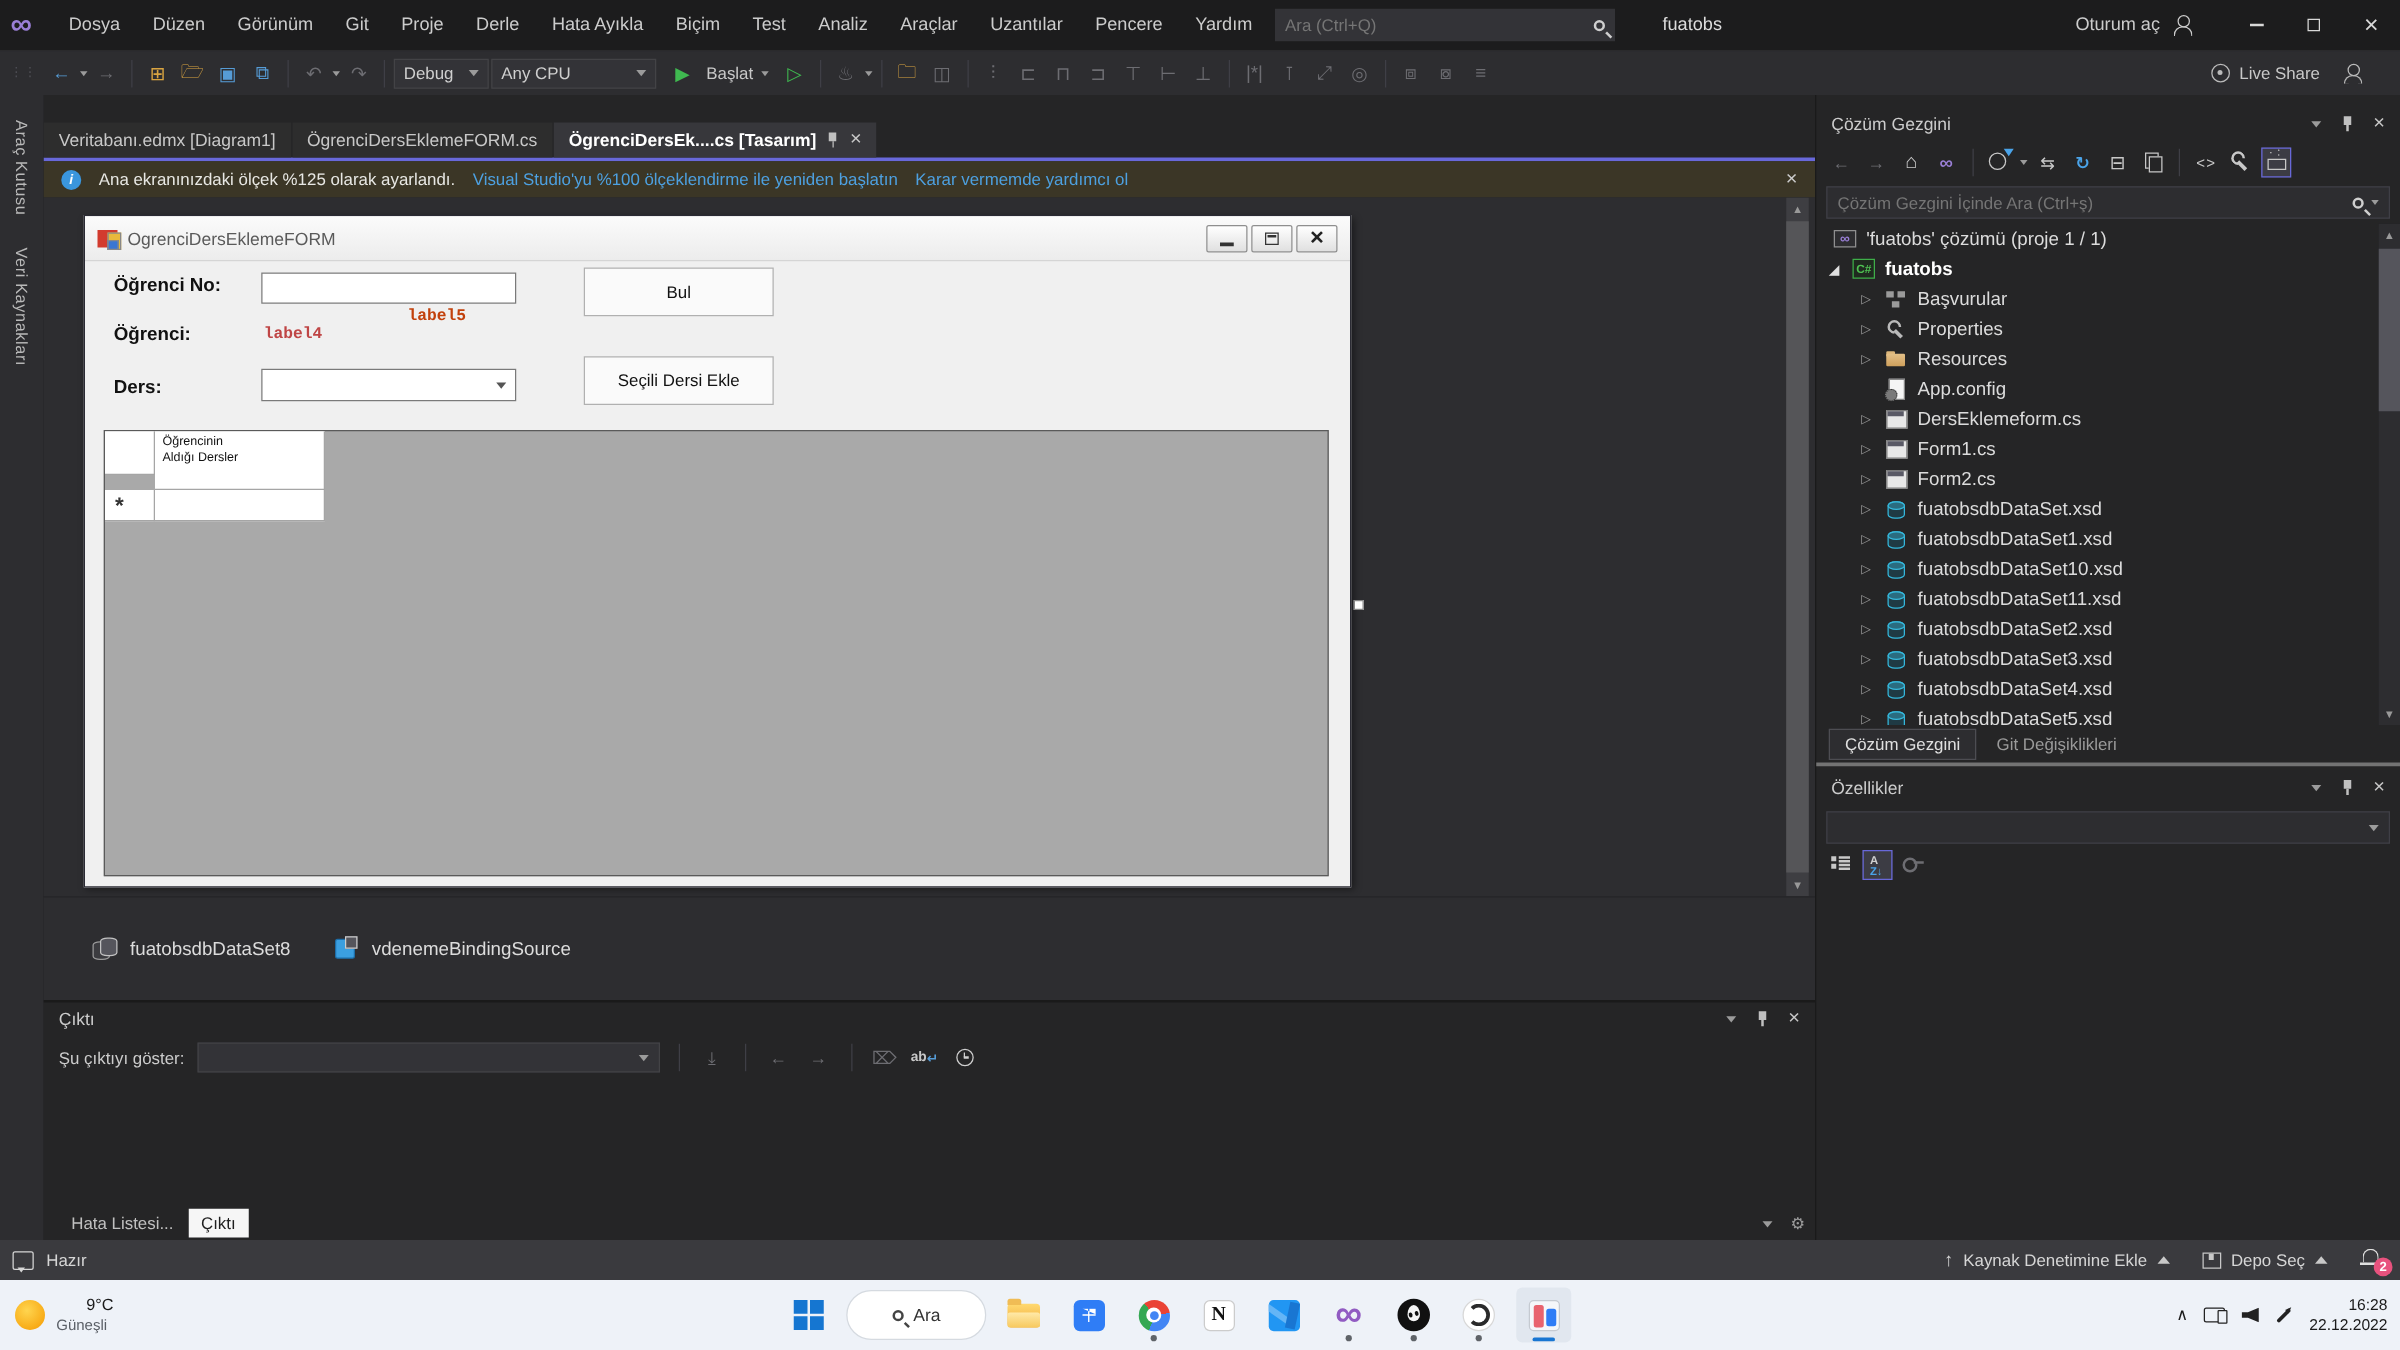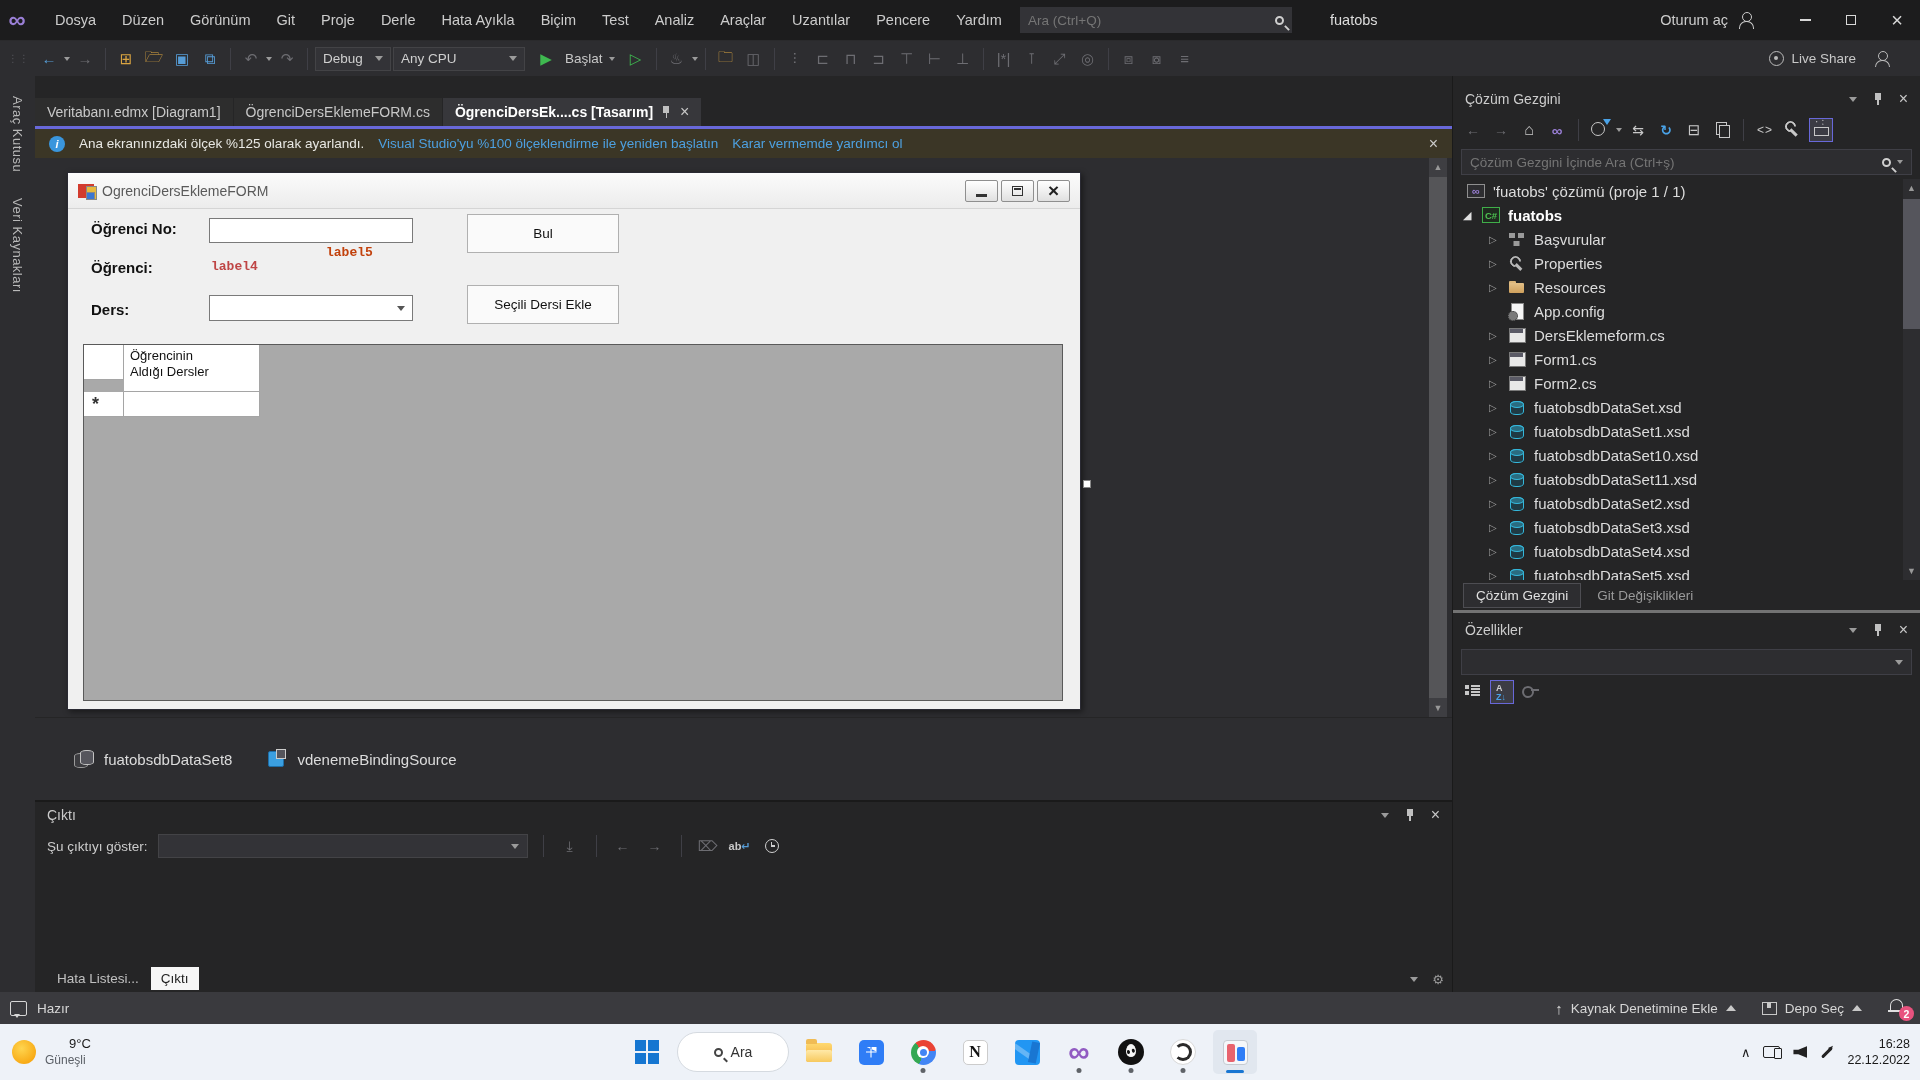--- a/index.html
+++ b/index.html
@@ -109,21 +109,21 @@
   .wf-btn { position:absolute; width:152px; height:39px; background:#fafafa; border:1px solid #b0b0b0;
             color:#111111; font-size:13.5px; display:flex; align-items:center; justify-content:center; }
   .wf-combo { position:absolute; left:141px; top:122px; width:204px; height:26px; background:#ffffff;
               border:1px solid #7a7a7a; display:flex; align-items:center; justify-content:flex-end; padding-right:7px; }
   .wf-combo::after { content:""; width:0; height:0; border-left:4px solid transparent; border-right:4px solid transparent; border-top:5px solid #555555; }
   .wf-grid { position:absolute; left:15px; top:171px; width:980px; height:357px; background:#a9a9a9;
              border:1px solid #5a5a5a; }
   .grid-hdr-row { display:flex; }
   .grid-cell { background:#ffffff; border-right:1px solid #a5a5a5; border-bottom:1px solid #a5a5a5; }
   .grid-rowhdr { width:40px; }
-  .grid-colhdr { width:136px; padding:3px 6px; font-size:13px; color:#111111; line-height:1.25; height:47px; }
+  .grid-colhdr { width:136px; padding:3px 6px; font-size:10px; color:#111111; line-height:1.25; height:47px; }
   .grid-row2 { display:flex; }
   .grid-star { width:40px; height:25px; display:flex; align-items:center; padding-left:8px;
                font-size:18px; font-weight:bold; color:#333333; }
   .grid-empty { width:136px; height:25px; }
   .resize-dot { position:absolute; left:1048px; top:322px; width:8px; height:8px; background:#ffffff; border:1px solid #888888; }
   .dsb { position:absolute; right:5px; top:0; bottom:0; width:18px; background:#3e3e42; display:flex;
          flex-direction:column; align-items:center; }
   .sb-arr { color:#999999; font-size:9px; height:18px; display:flex; align-items:center; }
   .dsb .sb-thumb { flex:1; width:18px; background:#555558; margin:1px 0; }
 

